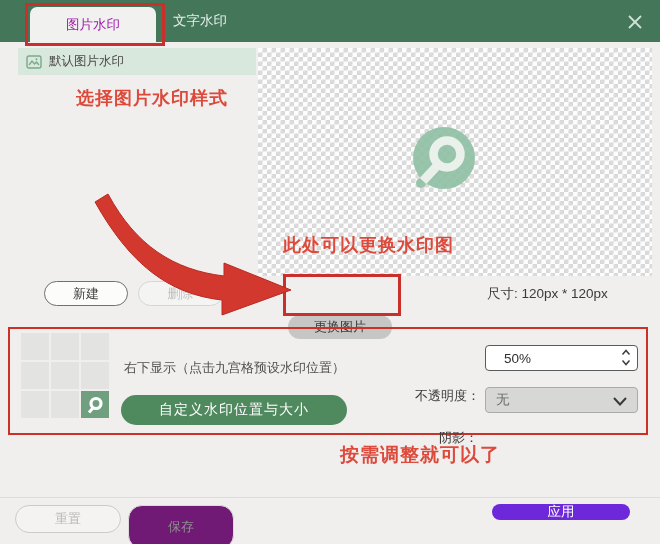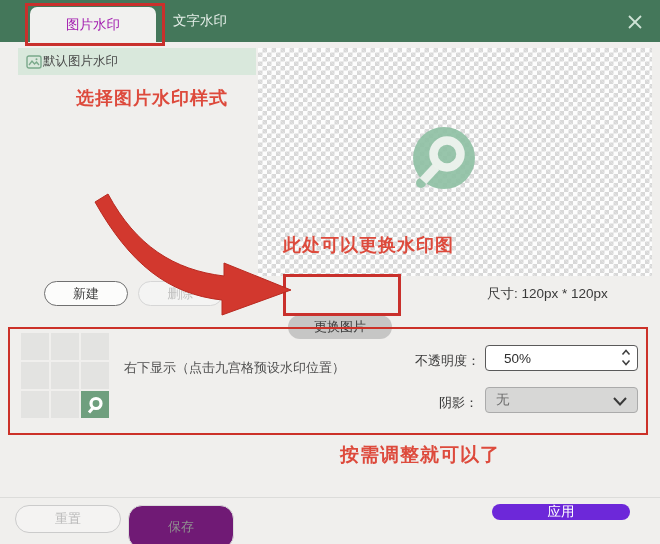--- a/index.html
+++ b/index.html
@@ -13,21 +13,21 @@
     font-size:13.5px;color:#a21caf;}
   .tab-box{position:absolute;left:25px;top:3px;width:134px;height:37px;border:3px solid #c9302c;
     pointer-events:none;}
   .tab-inactive{position:absolute;left:160px;top:0;height:42px;width:80px;display:flex;
     align-items:center;justify-content:center;font-size:13.5px;color:#e6efe9;}
   .close-btn{position:absolute;right:14px;top:11px;width:22px;height:22px;display:flex;
     align-items:center;justify-content:center;cursor:pointer;}
 
   
   .list-row{position:absolute;left:18px;top:48px;width:238px;height:27px;background:#d9e8dc;
-    display:flex;align-items:center;gap:1px;padding-left:8px;box-sizing:border-box;
+    display:flex;align-items:center;gap:7px;padding-left:8px;box-sizing:border-box;
     font-size:12.5px;color:#4a4a4a;}
 
   
   .red-text{position:absolute;color:#dd4a3c;font-weight:bold;white-space:nowrap;}
   .rt-choose{left:76px;top:86px;font-size:18px;letter-spacing:1px;}
   .rt-adjust{left:340px;top:442px;font-size:19px;letter-spacing:1px;}
 
   
   .checker{position:absolute;left:258px;top:48px;width:394px;height:228px;background-color:#fdfdfd;
     background-image:
@@ -52,21 +52,21 @@
   .section-box{position:absolute;left:8px;top:327px;width:640px;height:108px;
     border:2.5px solid #cc3128;box-sizing:border-box;}
   .grid{position:absolute;left:21px;top:333px;width:88px;display:grid;
     grid-template-columns:repeat(3,28px);grid-auto-rows:27px;gap:2px;}
   .grid-cell{background:#e3e3e1;cursor:pointer;}
   .grid-cell.selected{background:#6f9f7e;display:flex;align-items:center;justify-content:center;}
   .pos-hint{position:absolute;left:124px;top:359px;font-size:13px;color:#4f4f4f;white-space:nowrap;}
   .btn-custom{left:121px;top:395px;width:226px;height:30px;background:#4f8a5e;color:#fff;
     font-size:14px;border-radius:16px;border:none;letter-spacing:1px;}
 
-  .field-label{position:absolute;font-size:13px;color:#3b3b3b;white-space:nowrap;}
+  .field-label{position:absolute;font-size:13px;color:#3b3b3b;white-space:nowrap;margin-top:35px;}
   .lbl-opacity{left:415px;top:352px;}
   .lbl-shadow{left:439px;top:394px;}
   .spinner{position:absolute;left:485px;top:345px;width:153px;height:26px;background:#fff;
     border:1.4px solid #5a5a5a;border-radius:4px;box-sizing:border-box;display:flex;
     align-items:center;font-size:13.5px;color:#2e2e2e;padding-left:18px;cursor:text;}
   .spin-arrows{position:absolute;right:6px;top:2px;display:flex;flex-direction:column;gap:1px;cursor:pointer;}
   .dropdown{position:absolute;left:485px;top:387px;width:153px;height:26px;background:#d7d7d6;
     border:1.4px solid #ababab;border-radius:4px;box-sizing:border-box;display:flex;
     align-items:center;font-size:13.5px;color:#6a6a6a;padding-left:10px;cursor:pointer;}
   .dd-chevron{position:absolute;right:9px;top:7px;}
@@ -142,20 +142,21 @@
       <div class="grid-cell selected">
         <svg width="20" height="20" viewBox="0 0 20 20">
           <circle cx="11" cy="8.5" r="5" fill="none" stroke="#ffffff" stroke-width="3.2"></circle>
           <line x1="7.5" y1="13.5" x2="4" y2="17.5" stroke="#ffffff" stroke-width="3"></line>
         </svg>
       </div>
     </div>
 
   <div class="pos-hint">右下显示（点击九宫格预设水印位置）</div>
 
+  <div class="pill btn-custom">自定义水印位置与大小</div>
 
   <div class="field-label lbl-opacity">不透明度：</div>
   <div class="spinner">
     <span>50%</span>
     <span class="spin-arrows">
       <svg width="10" height="9" viewBox="0 0 10 9">
         <polyline points="1.5,6.5 5,2.5 8.5,6.5" fill="none" stroke="#3f3f3f" stroke-width="1.5"></polyline>
       </svg>
       <svg width="10" height="9" viewBox="0 0 10 9">
         <polyline points="1.5,2.5 5,6.5 8.5,2.5" fill="none" stroke="#3f3f3f" stroke-width="1.5"></polyline>

